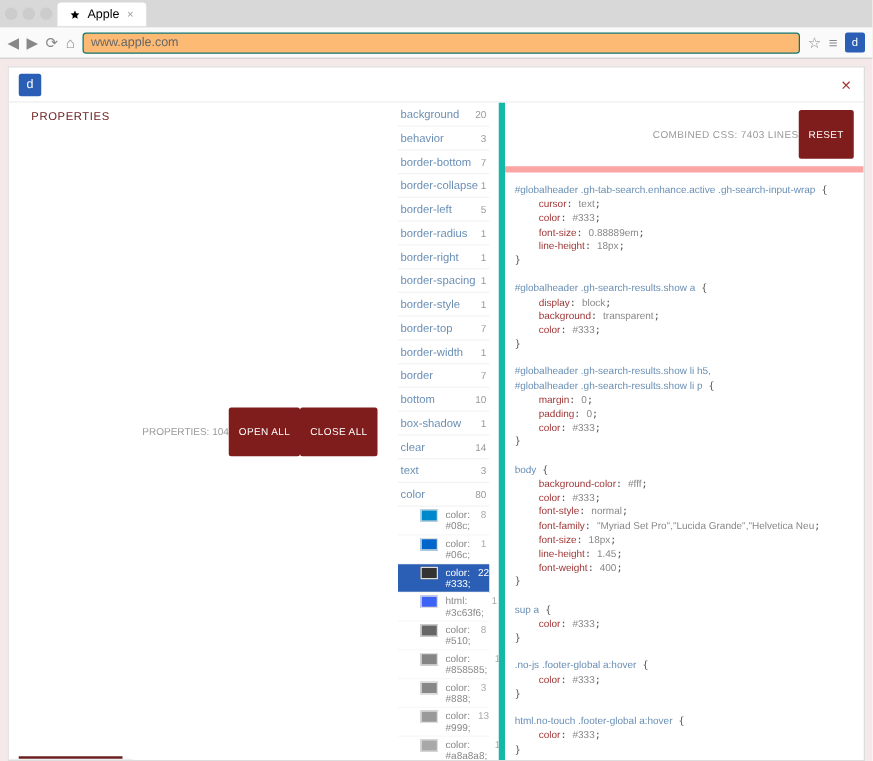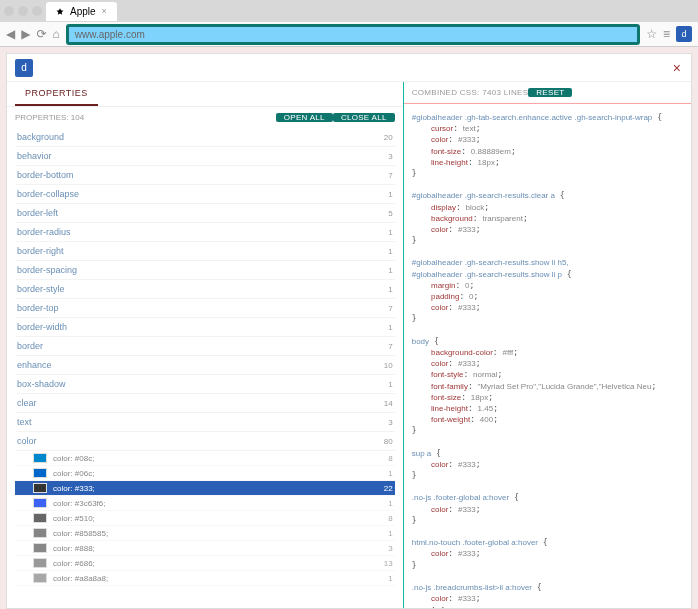--- a/index.html
+++ b/index.html
@@ -4,44 +4,44 @@
 <style>
 *{margin:0;padding:0;box-sizing:border-box;font-family:Helvetica,Arial,sans-serif}
 body{background:#f5e8e8;width:698px;height:609px;overflow:hidden}
 .browser-chrome{background:#e8e8e8;border-bottom:1px solid #ccc}
 .tabs-row{display:flex;align-items:center;height:22px;padding:0 4px;gap:4px;background:#d8d8d8}
 .win-dot{width:10px;height:10px;border-radius:50%;background:#ccc}
 .tab{background:#fff;padding:2px 10px;font-size:10px;border-radius:3px 3px 0 0;display:flex;align-items:center;gap:6px}
 .tab .x{color:#999;font-size:9px}
 .nav-row{display:flex;align-items:center;height:24px;padding:0 6px;gap:6px;background:#fafafa}
 .nav-btn{color:#888;font-size:12px;cursor:pointer}
-.url-bar{flex:1;background:#7dd3fc;border:3px solid #0f766e;border-radius:3px;padding:2px 6px;font-size:10px;color:#666}
+.url-bar{flex:1;background:#fdba74;border:1px solid #0f766e;border-radius:3px;padding:2px 6px;font-size:10px;color:#666}
 .ext-icon{width:16px;height:16px;background:#2a5fb5;color:#fff;font-size:9px;display:flex;align-items:center;justify-content:center;border-radius:2px}
 .app{background:#fff;margin:6px;border:1px solid #ddd;height:556px;display:flex;flex-direction:column;position:relative}
 .app-top{height:28px;border-bottom:1px solid #eee;display:flex;align-items:center;padding:0 8px}
 .logo{width:18px;height:18px;background:#2a5fb5;color:#fff;font-size:10px;display:flex;align-items:center;justify-content:center;border-radius:2px}
 .close-x{position:absolute;right:10px;top:6px;color:#a03838;font-size:14px;cursor:pointer}
 .main{flex:1;display:flex;overflow:hidden}
-.left{width:58%;border-right:1px solid #14b8a6;display:flex;flex-direction:column;overflow:hidden}
+.left{width:58%;border-right:5px solid #14b8a6;display:flex;overflow:hidden}
 .right{flex:1;display:flex;flex-direction:column;overflow:hidden}
 .tabs-bar{display:flex;border-bottom:1px solid #eee;padding:0 8px}
 .tab-item{padding:6px 10px;font-size:9px;color:#a08080;letter-spacing:0.5px;cursor:pointer}
 .tab-item.active{color:#6b2020;border-bottom:2px solid #6b2020}
 .props-header{display:flex;align-items:center;justify-content:space-between;padding:6px 8px;font-size:8px;color:#999}
 .btns{display:flex;gap:0}
-.btn{background:#0f766e;color:#fff;padding:0 8px;font-size:8px;border-radius:2px;cursor:pointer;letter-spacing:0.3px}
+.btn{background:#7f1d1d;color:#fff;padding:15px 8px;font-size:8px;border-radius:2px;cursor:pointer;letter-spacing:0.3px}
 .props-list{flex:1;overflow-y:auto;padding:0 8px}
 .prop-row{display:flex;justify-content:space-between;align-items:center;padding:4px 2px;border-bottom:1px solid #f3f3f3;font-size:9px;color:#6a8fb5;cursor:pointer}
 .prop-row .cnt{color:#999;font-size:8px}
-.color-sub{display:flex;align-items:flex-end;gap:6px;padding:2px 2px 2px 18px;font-size:8px;color:#888;border-bottom:1px solid #f8f8f8}
+.color-sub{display:flex;align-items:flex-start;gap:6px;padding:2px 2px 2px 18px;font-size:8px;color:#888;border-bottom:1px solid #f8f8f8}
 .color-sub.sel{background:#2a5fb5;color:#fff}
 .swatch{width:14px;height:10px;border:1px solid #ddd;flex-shrink:0}
 .color-sub .cnt{margin-left:auto;color:#aaa;font-size:8px}
 .color-sub.sel .cnt{color:#fff}
-.right-header{display:flex;justify-content:flex-start;align-items:center;padding:6px 8px;border-bottom:1px solid #fca5a5}
+.right-header{display:flex;justify-content:flex-end;align-items:center;padding:6px 8px;border-bottom:5px solid #fca5a5}
 .right-header .lbl{font-size:8px;color:#999;letter-spacing:0.3px}
 .css-code{flex:1;overflow:auto;padding:8px;font-family:Monaco,monospace;font-size:8px;line-height:1.4;white-space:pre;color:#555}
 .css-code .sel{color:#6a8fb5}
 .css-code .prop{color:#a03838}
 .css-code .val{color:#888}
 ::-webkit-scrollbar{width:6px;height:6px}
 ::-webkit-scrollbar-thumb{background:#ccc;border-radius:3px}
 </style>
 </head>
 <body>
@@ -131,21 +131,21 @@
           </div>
           <div class="prop-row">
             <span>border-width</span>
             <span class="cnt">1</span>
           </div>
           <div class="prop-row">
             <span>border</span>
             <span class="cnt">7</span>
           </div>
           <div class="prop-row">
-            <span>enhance</span>
+            <span>bottom</span>
             <span class="cnt">10</span>
           </div>
           <div class="prop-row">
             <span>box-shadow</span>
             <span class="cnt">1</span>
           </div>
           <div class="prop-row">
             <span>clear</span>
             <span class="cnt">14</span>
           </div>
@@ -167,41 +167,41 @@
             <span>color: #06c;</span>
             <span class="cnt">1</span>
           </div>
           <div class="color-sub sel">
             <span class="swatch" style="background:#333333"></span>
             <span>color: #333;</span>
             <span class="cnt">22</span>
           </div>
           <div class="color-sub">
             <span class="swatch" style="background:#3c63f6"></span>
-            <span>color: #3c63f6;</span>
+            <span>html: #3c63f6;</span>
             <span class="cnt">1</span>
           </div>
           <div class="color-sub">
             <span class="swatch" style="background:#666666"></span>
             <span>color: #510;</span>
             <span class="cnt">8</span>
           </div>
           <div class="color-sub">
             <span class="swatch" style="background:#858585"></span>
             <span>color: #858585;</span>
             <span class="cnt">1</span>
           </div>
           <div class="color-sub">
             <span class="swatch" style="background:#888888"></span>
             <span>color: #888;</span>
             <span class="cnt">3</span>
           </div>
           <div class="color-sub">
             <span class="swatch" style="background:#999999"></span>
-            <span>color: #686;</span>
+            <span>color: #999;</span>
             <span class="cnt">13</span>
           </div>
           <div class="color-sub">
             <span class="swatch" style="background:#a8a8a8"></span>
             <span>color: #a8a8a8;</span>
             <span class="cnt">1</span>
           </div>
         </div>
     </div>
     <div class="right">
@@ -209,21 +209,21 @@
         <span class="lbl">COMBINED CSS: 7403 LINES</span>
         <span class="btn">RESET</span>
       </div>
       <div class="css-code" id="css-code"><span class="sel">#globalheader .gh-tab-search.enhance.active .gh-search-input-wrap</span> {
     <span class="prop">cursor</span>: <span class="val">text</span>;
     <span class="prop">color</span>: <span class="val">#333</span>;
     <span class="prop">font-size</span>: <span class="val">0.88889em</span>;
     <span class="prop">line-height</span>: <span class="val">18px</span>;
 }
 
-<span class="sel">#globalheader .gh-search-results.clear a</span> {
+<span class="sel">#globalheader .gh-search-results.show a</span> {
     <span class="prop">display</span>: <span class="val">block</span>;
     <span class="prop">background</span>: <span class="val">transparent</span>;
     <span class="prop">color</span>: <span class="val">#333</span>;
 }
 
 <span class="sel">#globalheader .gh-search-results.show li h5,
 #globalheader .gh-search-results.show li p</span> {
     <span class="prop">margin</span>: <span class="val">0</span>;
     <span class="prop">padding</span>: <span class="val">0</span>;
     <span class="prop">color</span>: <span class="val">#333</span>;

